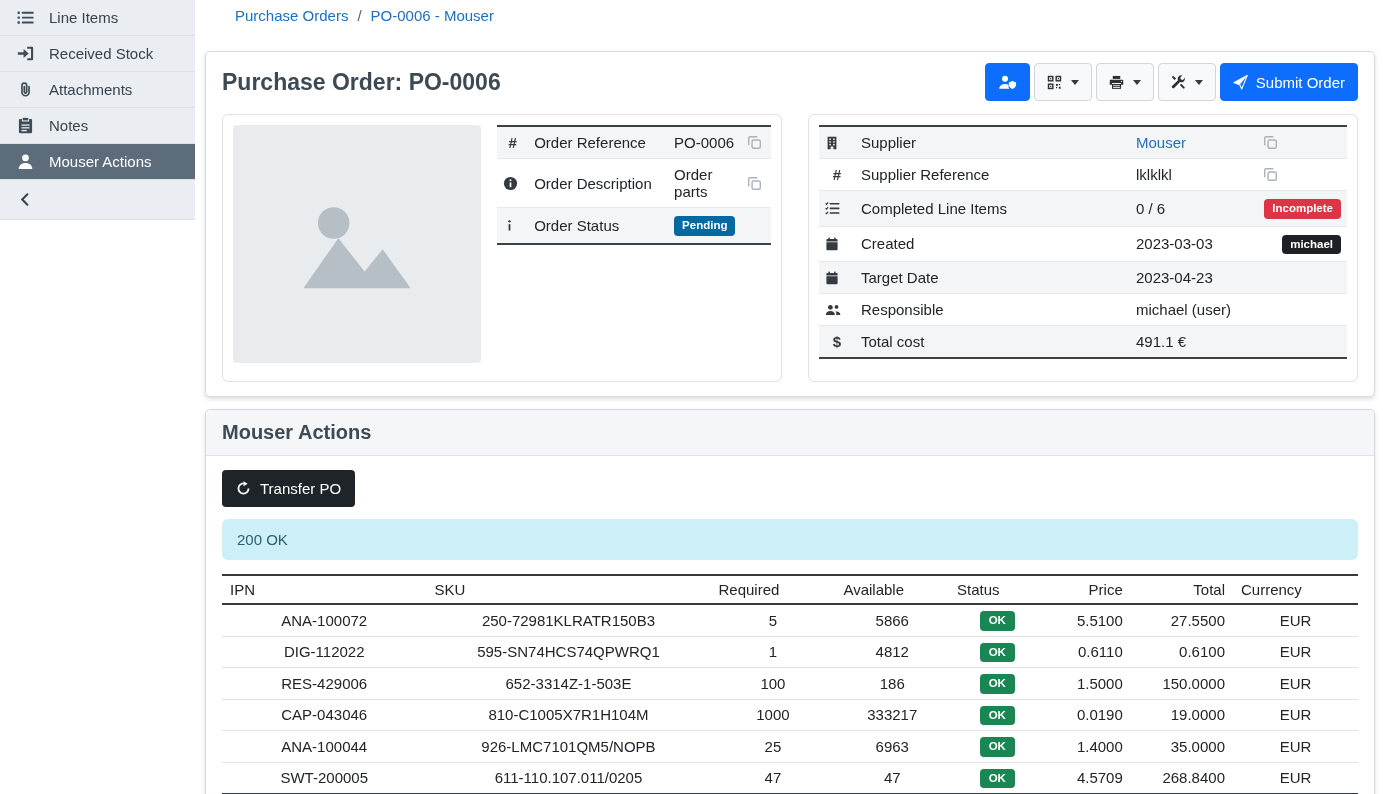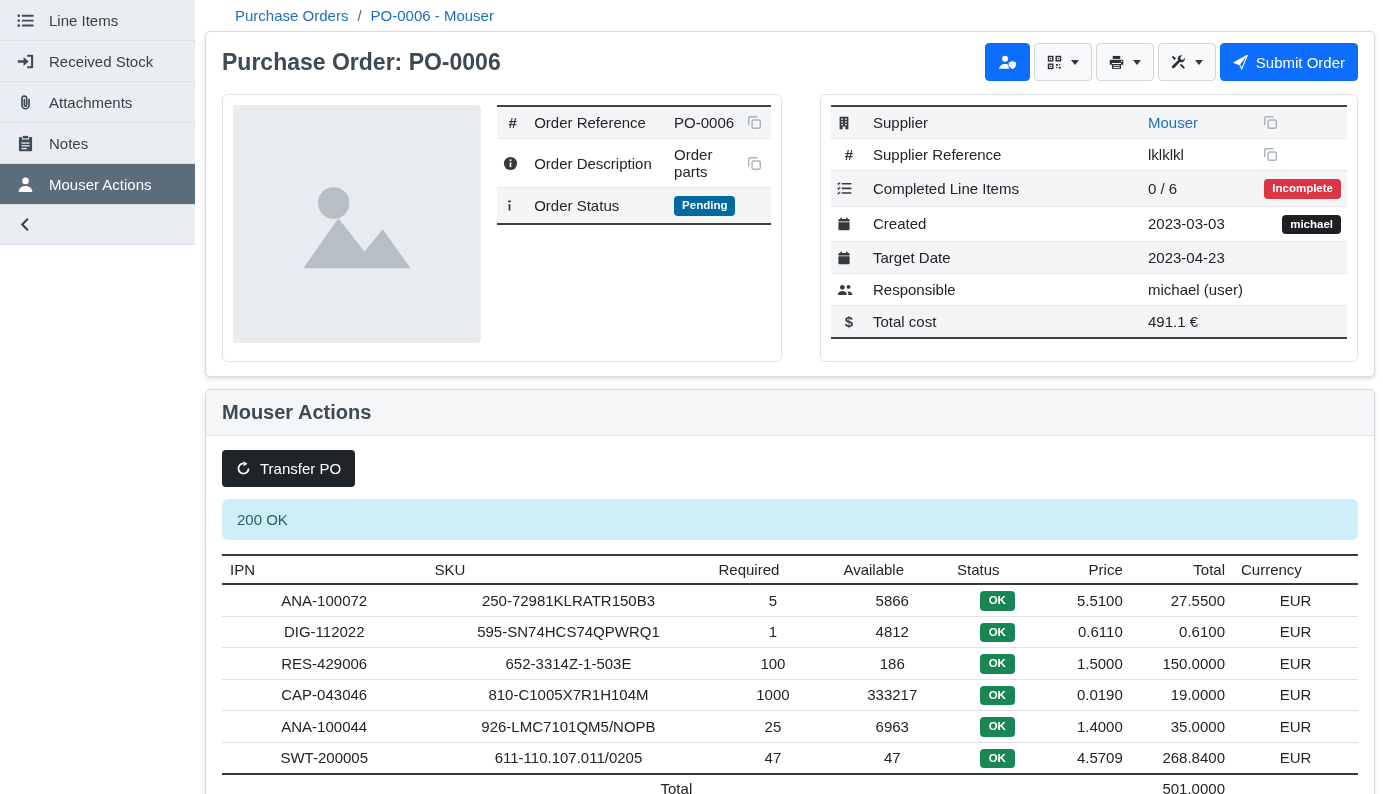--- a/index.html
+++ b/index.html
@@ -2,30 +2,30 @@
 <html><head>
 <meta charset="utf-8">
 <style>
   * { margin:0; padding:0; box-sizing:border-box; }
   html,body { width:1383px; height:794px; overflow:hidden; background:#fff;
     font-family:"Liberation Sans","DejaVu Sans",sans-serif; font-size:15px; color:#212529; }
   .app { display:flex; height:100%; }
 
   
   .sidebar { width:195px; flex:0 0 195px; background:#fff; }
-  .side-item { display:flex; align-items:center; gap:14px; height:41px; padding:0 16px;
+  .side-item { display:flex; align-items:center; gap:14px; height:36px; padding:0 16px;
     background:#eaeef2; border-bottom:1px solid #d9e0e6; color:#37424c; cursor:pointer; }
   .side-item .ic { width:19px; display:flex; justify-content:center; color:#3f4c58; }
   .side-item.active { background:#5d6c7b; color:#fff; }
   .side-item.active .ic { color:#fff; }
   .side-collapse { display:flex; align-items:center; height:40px; padding:0 18px;
     background:#eaeef2; border-bottom:1px solid #d9e0e6; color:#37424c; cursor:pointer; }
 
   
-  .main { flex:1; display:flex; flex-direction:column; overflow:hidden; }
+  .main { flex:1; display:flex; flex-direction:column; overflow:hidden;gap:20px; }
   .breadcrumb { display:flex; align-items:center; gap:9px; padding:7px 0 5px 40px; }
   .breadcrumb a { color:#1f6fbf; text-decoration:none; cursor:pointer; }
   .crumb-sep { color:#5a6268; }
   .content { flex:1; padding:2px 8px 0 10px; overflow:hidden; }
 
   .card { background:#fff; border:1px solid #d7dbdf; border-radius:5px;
     box-shadow:0 2px 4px rgba(55,65,75,.18); margin-bottom:12px; }
 
   
   .card-head { display:flex; align-items:center; justify-content:space-between; padding:11px 16px 7px; }
@@ -36,21 +36,21 @@
     font-family:inherit; background:#fff; }
   .btn-primary { background:#0d6efd; border-color:#0d6efd; color:#fff; }
   .btn-light { background:#f8f9fa; border-color:#d0d6db; color:#212529; }
   .caret { width:0; height:0; border-left:4px solid transparent; border-right:4px solid transparent;
     border-top:5px solid #343a40; margin-left:1px; }
 
   
   .details { display:flex; gap:26px; padding:6px 16px 14px; }
   .panel { border:1px solid #dee2e6; border-radius:6px; padding:10px; background:#fff; }
   .panel-left { width:560px; flex:0 0 560px; display:flex; gap:16px; }
-  .panel-right { flex:1; padding-bottom:22px; align-self:flex-start;margin-left:12px; }
+  .panel-right { flex:1; padding-bottom:22px; align-self:flex-start; }
   .thumb { width:248px; height:238px; flex:0 0 248px; background:#e9ecef; border-radius:4px;
     display:flex; align-items:center; justify-content:center; }
 
   table.dt { width:100%; border-collapse:collapse; border-top:2px solid #3a4147;
     border-bottom:2px solid #3a4147; align-self:flex-start; }
   .dt td { padding:7px 6px; border-bottom:1px solid #e6eaec; vertical-align:middle; }
   .dt tr:nth-child(odd) { background:#f4f5f6; }
   .dt .ic-cell { width:32px; text-align:center; color:#343a40; }
   .dt .lbl { color:#212529; }
   .dt .val { color:#212529; }

